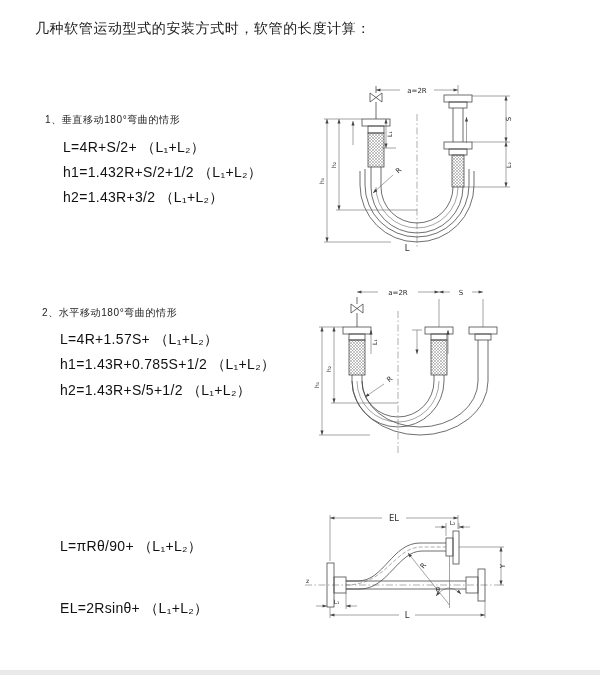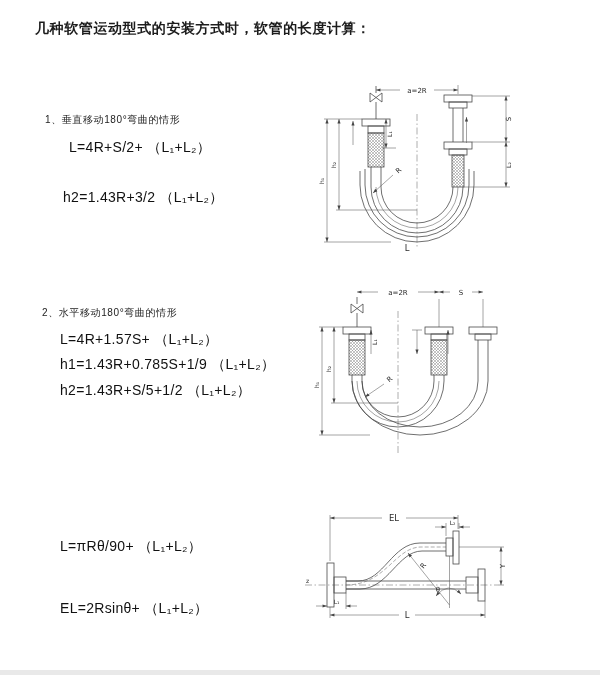--- a/index.html
+++ b/index.html
@@ -1,21 +1,21 @@
 <!DOCTYPE html>
 <html><head>
 <meta charset="utf-8">
 <style>
   html,body{margin:0;padding:0;background:#fff;}
   .page{
     position:relative;width:600px;height:675px;background:#fff;overflow:hidden;
     font-family:"Liberation Sans","DejaVu Sans",sans-serif;color:#1c1c1c;
   }
   .title{
-    position:absolute;font-size:14px;font-weight:700;letter-spacing:0.6px;white-space:nowrap;
+    position:absolute;font-size:14px;font-weight:400;letter-spacing:0.6px;white-space:nowrap;
   }
   .sec-head{
     position:absolute;font-size:10px;font-weight:400;letter-spacing:0.6px;white-space:nowrap;
   }
   .formula{
     position:absolute;font-size:14px;font-weight:400;letter-spacing:0.3px;white-space:nowrap;color:#111;
   }
   svg.diagram{position:absolute;}
   svg .ln{stroke:#4a4a4a;stroke-width:0.8;fill:none;}
   svg .thin{stroke:#5a5a5a;stroke-width:0.55;fill:none;}
@@ -28,26 +28,27 @@
   .scan-edge{position:absolute;left:0;right:0;bottom:0;height:5px;background:#e9e9e9;}
 </style>
 </head>
 <body>
 
 <div class="page">
 
   <div class="title" style="left:35px;top:20px">几种软管运动型式的安装方式时，软管的长度计算：</div>
 
   <div class="sec-head" style="left:45px;top:113px">1、垂直移动180°弯曲的情形</div>
-  <div class="formula" style="left:69px;top:139px">L=4R+S/2+ （L₁+L₂）</div>
+  <div class="formula" style="left:63px;top:139px">L=4R+S/2+ （L₁+L₂）</div>
+  <div class="formula" style="left:63px;top:164px">h1=1.432R+S/2+1/2 （L₁+L₂）</div>
   <div class="formula" style="left:63px;top:189px">h2=1.43R+3/2 （L₁+L₂）</div>
 
   <div class="sec-head" style="left:42px;top:306px">2、水平移动180°弯曲的情形</div>
   <div class="formula" style="left:60px;top:331px">L=4R+1.57S+ （L₁+L₂）</div>
-  <div class="formula" style="left:60px;top:356px">h1=1.43R+0.785S+1/9 （L₁+L₂）</div>
+  <div class="formula" style="left:60px;top:356px">h1=1.43R+0.785S+1/2 （L₁+L₂）</div>
   <div class="formula" style="left:60px;top:382px">h2=1.43R+S/5+1/2 （L₁+L₂）</div>
 
   <div class="formula" style="left:60px;top:538px">L=πRθ/90+ （L₁+L₂）</div>
   <div class="formula" style="left:60px;top:600px">EL=2Rsinθ+ （L₁+L₂）</div>
 
   <svg class="diagram" style="left:316px;top:72px" width="210" height="185" viewBox="0 0 210 185">
     <defs>
       <marker id="arw" viewBox="0 0 10 10" refX="9.5" refY="5" markerWidth="9" markerHeight="9" orient="auto-start-reverse">
         <path d="M9.5,5 L0.5,1.8 L0.5,8.2 Z" fill="#444"></path>
       </marker>

